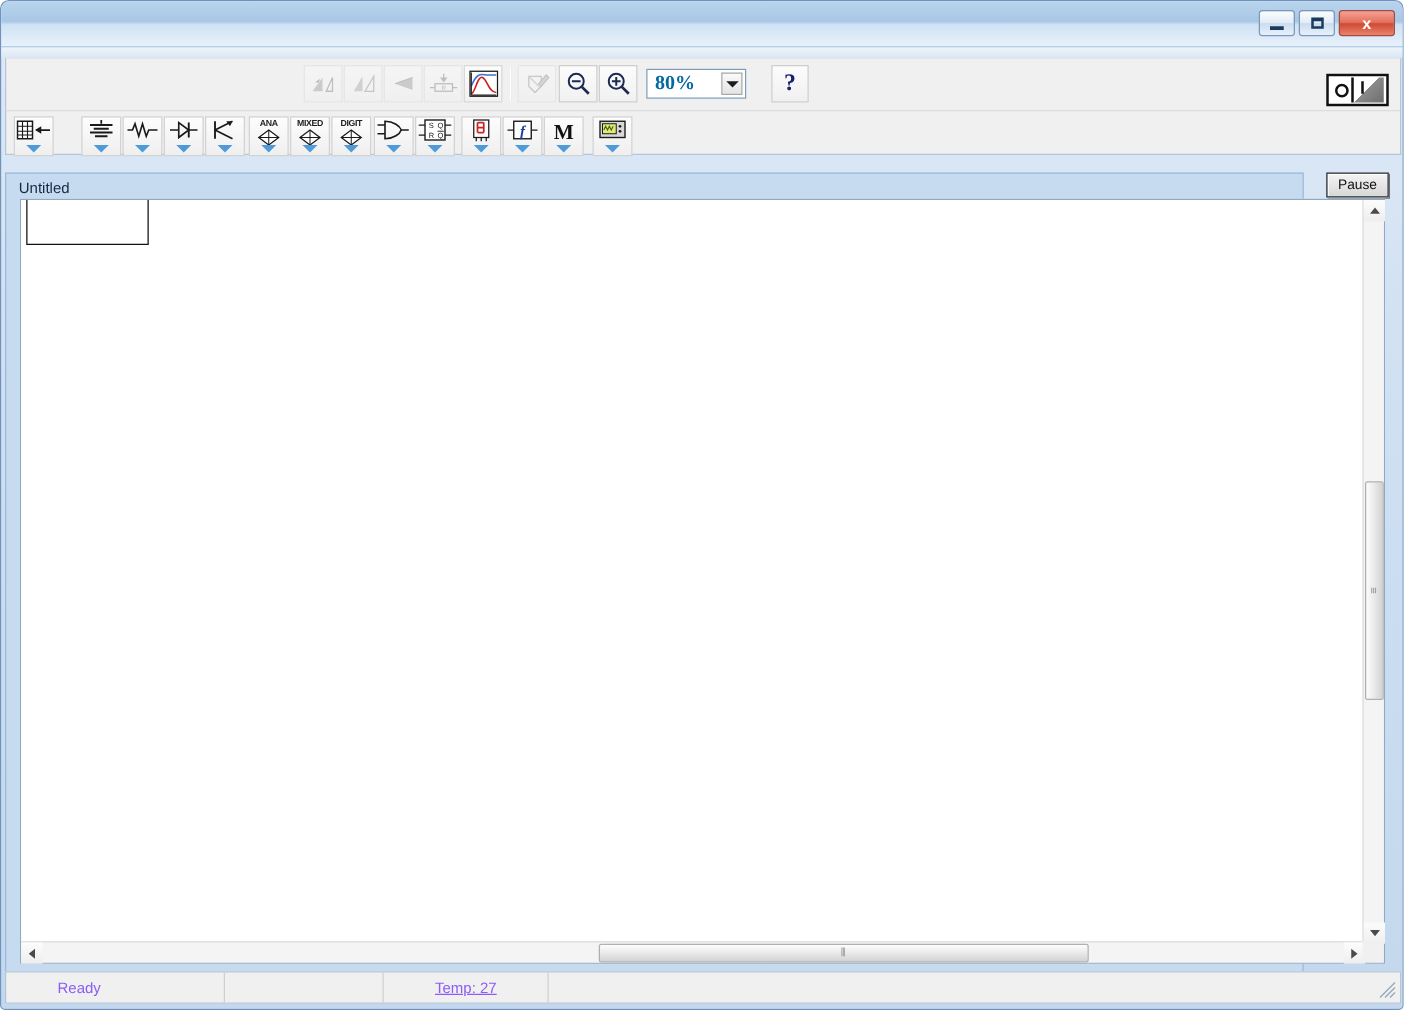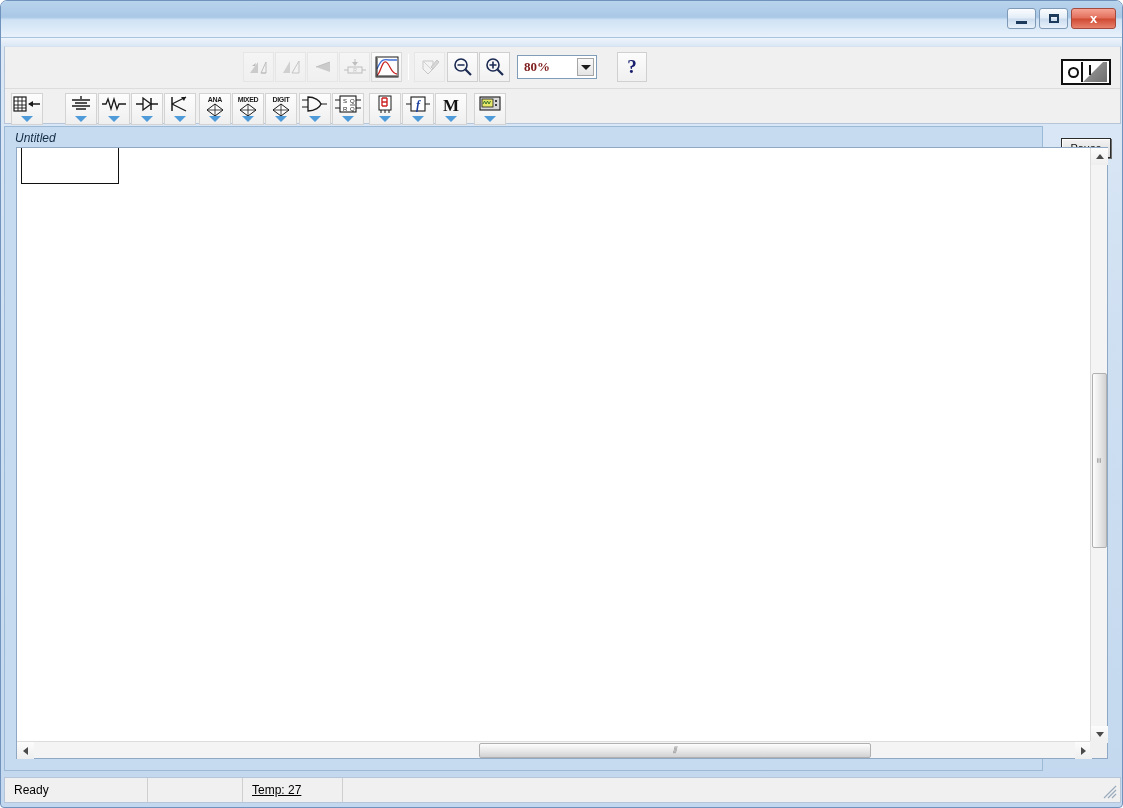--- a/index.html
+++ b/index.html
@@ -109,21 +109,21 @@
 
   
   #zoom-combo {
     width: 80px; height: 24px;
     border: 1px solid #7f9db9;
     background: #ffffff;
     display: flex; align-items: center;
     position: relative;
   }
   #zoom-value {
-    font-size: 13px; font-weight: bold; color: #7f1d1d;
+    font-size: 16px; font-weight: bold; color: #0369a1;
     padding-left: 6px; font-family: "Liberation Serif", serif;
   }
   #zoom-arrow-box {
     position: absolute; right: 2px; top: 2px;
     width: 17px; height: 18px;
     background: linear-gradient(180deg,#fafafa 0%,#e4e4e4 100%);
     border: 1px solid #a6a6a6;
     display: flex; align-items: center; justify-content: center;
   }
   .caret-down {
@@ -168,25 +168,24 @@
     width: 50px; height: 20px;
     border: 1px solid #2b2b2b;
     background: linear-gradient(180deg,#f4f4f4 0%,#d7d7d7 100%);
     box-shadow: inset 1px 1px 0 #ffffff, 1px 1px 0 #6d6d6d;
     display: flex; align-items: center; justify-content: center;
     font-size: 11px; color: #111111;
   }
 
   
   #doc-area {
-    position: absolute; left: 3px; top: 125px;
+    position: absolute; left: 3px; top: 137px;
     width: 1039px; height: 645px;
     background: #c6dbef;
     border: 1px solid #9cb9d6;
-    font-style: italic;
   }
   #doc-title {
     position: absolute; left: 10px; top: 4px;
     font-size: 12px; color: #132c45;
   }
   #canvas-outer {
     position: absolute; left: 11px; top: 20px;
     width: 1092px; height: 612px;
     background: #ffffff;
     border: 1px solid #8fa9c4;
@@ -243,22 +242,23 @@
 
   
   #status-bar {
     position: absolute; left: 3px; bottom: 4px; width: 1117px; height: 26px;
     background: #f0f0f0;
     border: 1px solid #b6c6d8;
     display: flex; align-items: center;
   }
   .status-cell {
     height: 24px; display: flex; align-items: center;
-    padding-left: 9px; font-size: 12px; color: #000000;
+    padding-left: 9px; font-size: 12px; color: #8b5cf6;
     border-right: 1px solid #cfcfcf;
+    margin-left: 32px;
   }
   #status-ready { width: 143px; }
   #status-blank { width: 95px; }
   #status-temp  { width: 100px; text-decoration: underline; }
   #status-extra { flex: 1; border-right: none; }
   #size-grip {
     position: absolute; right: 3px; bottom: 3px;
     width: 14px; height: 14px;
   }
 </style>

